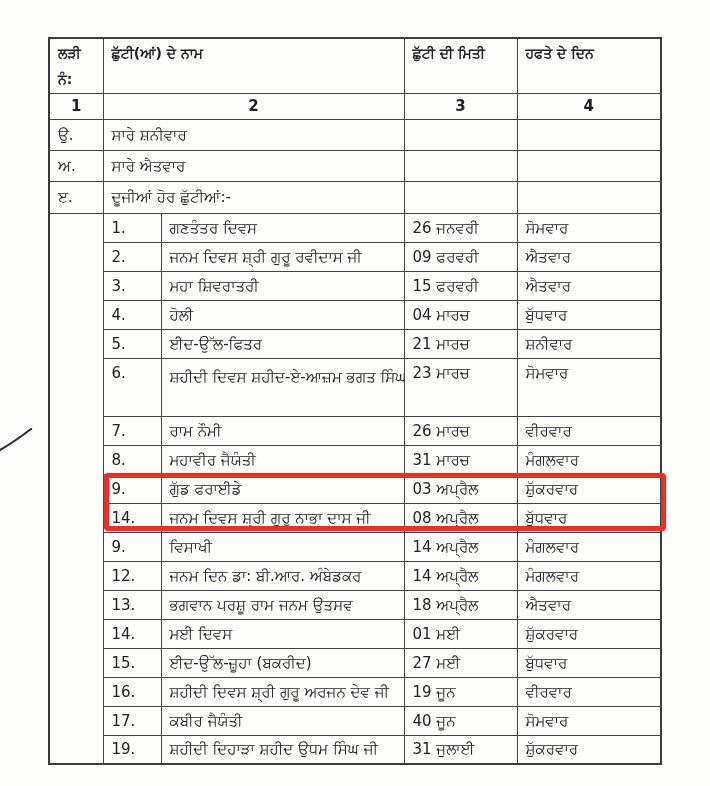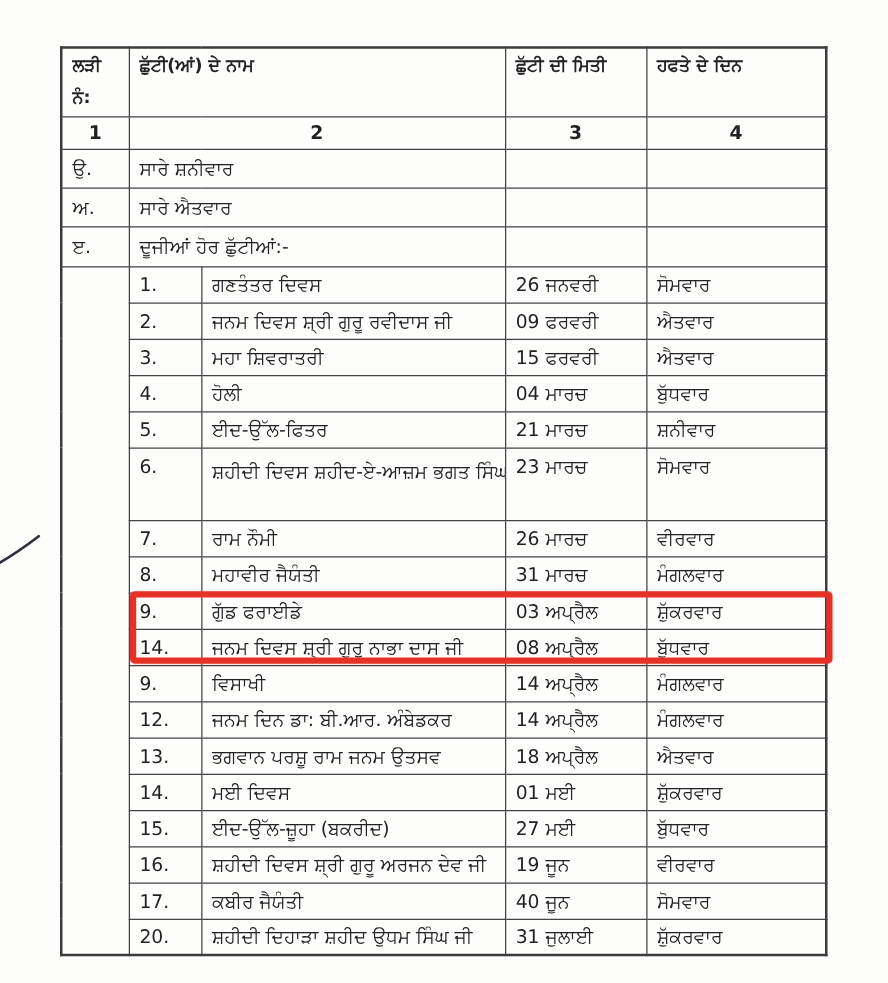--- a/index.html
+++ b/index.html
@@ -197,21 +197,21 @@
       <td>19 ਜੂਨ</td>
       <td>ਵੀਰਵਾਰ</td>
     </tr>
     <tr style="height:29px">
       <td class="num">17.</td>
       <td>ਕਬੀਰ ਜੈਯੰਤੀ</td>
       <td>40 ਜੂਨ</td>
       <td>ਸੋਮਵਾਰ</td>
     </tr>
     <tr style="height:29px">
-      <td class="num">20.</td>
+      <td class="num">19.</td>
       <td>ਸ਼ਹੀਦੀ ਦਿਹਾੜਾ ਸ਼ਹੀਦ ਉਧਮ ਸਿੰਘ ਜੀ</td>
       <td>31 ਜੁਲਾਈ</td>
       <td>ਸ਼ੁੱਕਰਵਾਰ</td>
     </tr>
   </tbody>
     </table>
 
   <div class="highlight-box" style="top: 473px; height: 48px; width: 552px;"></div>
 
   <svg class="pen-mark" width="40" height="40" viewBox="0 0 40 40">

